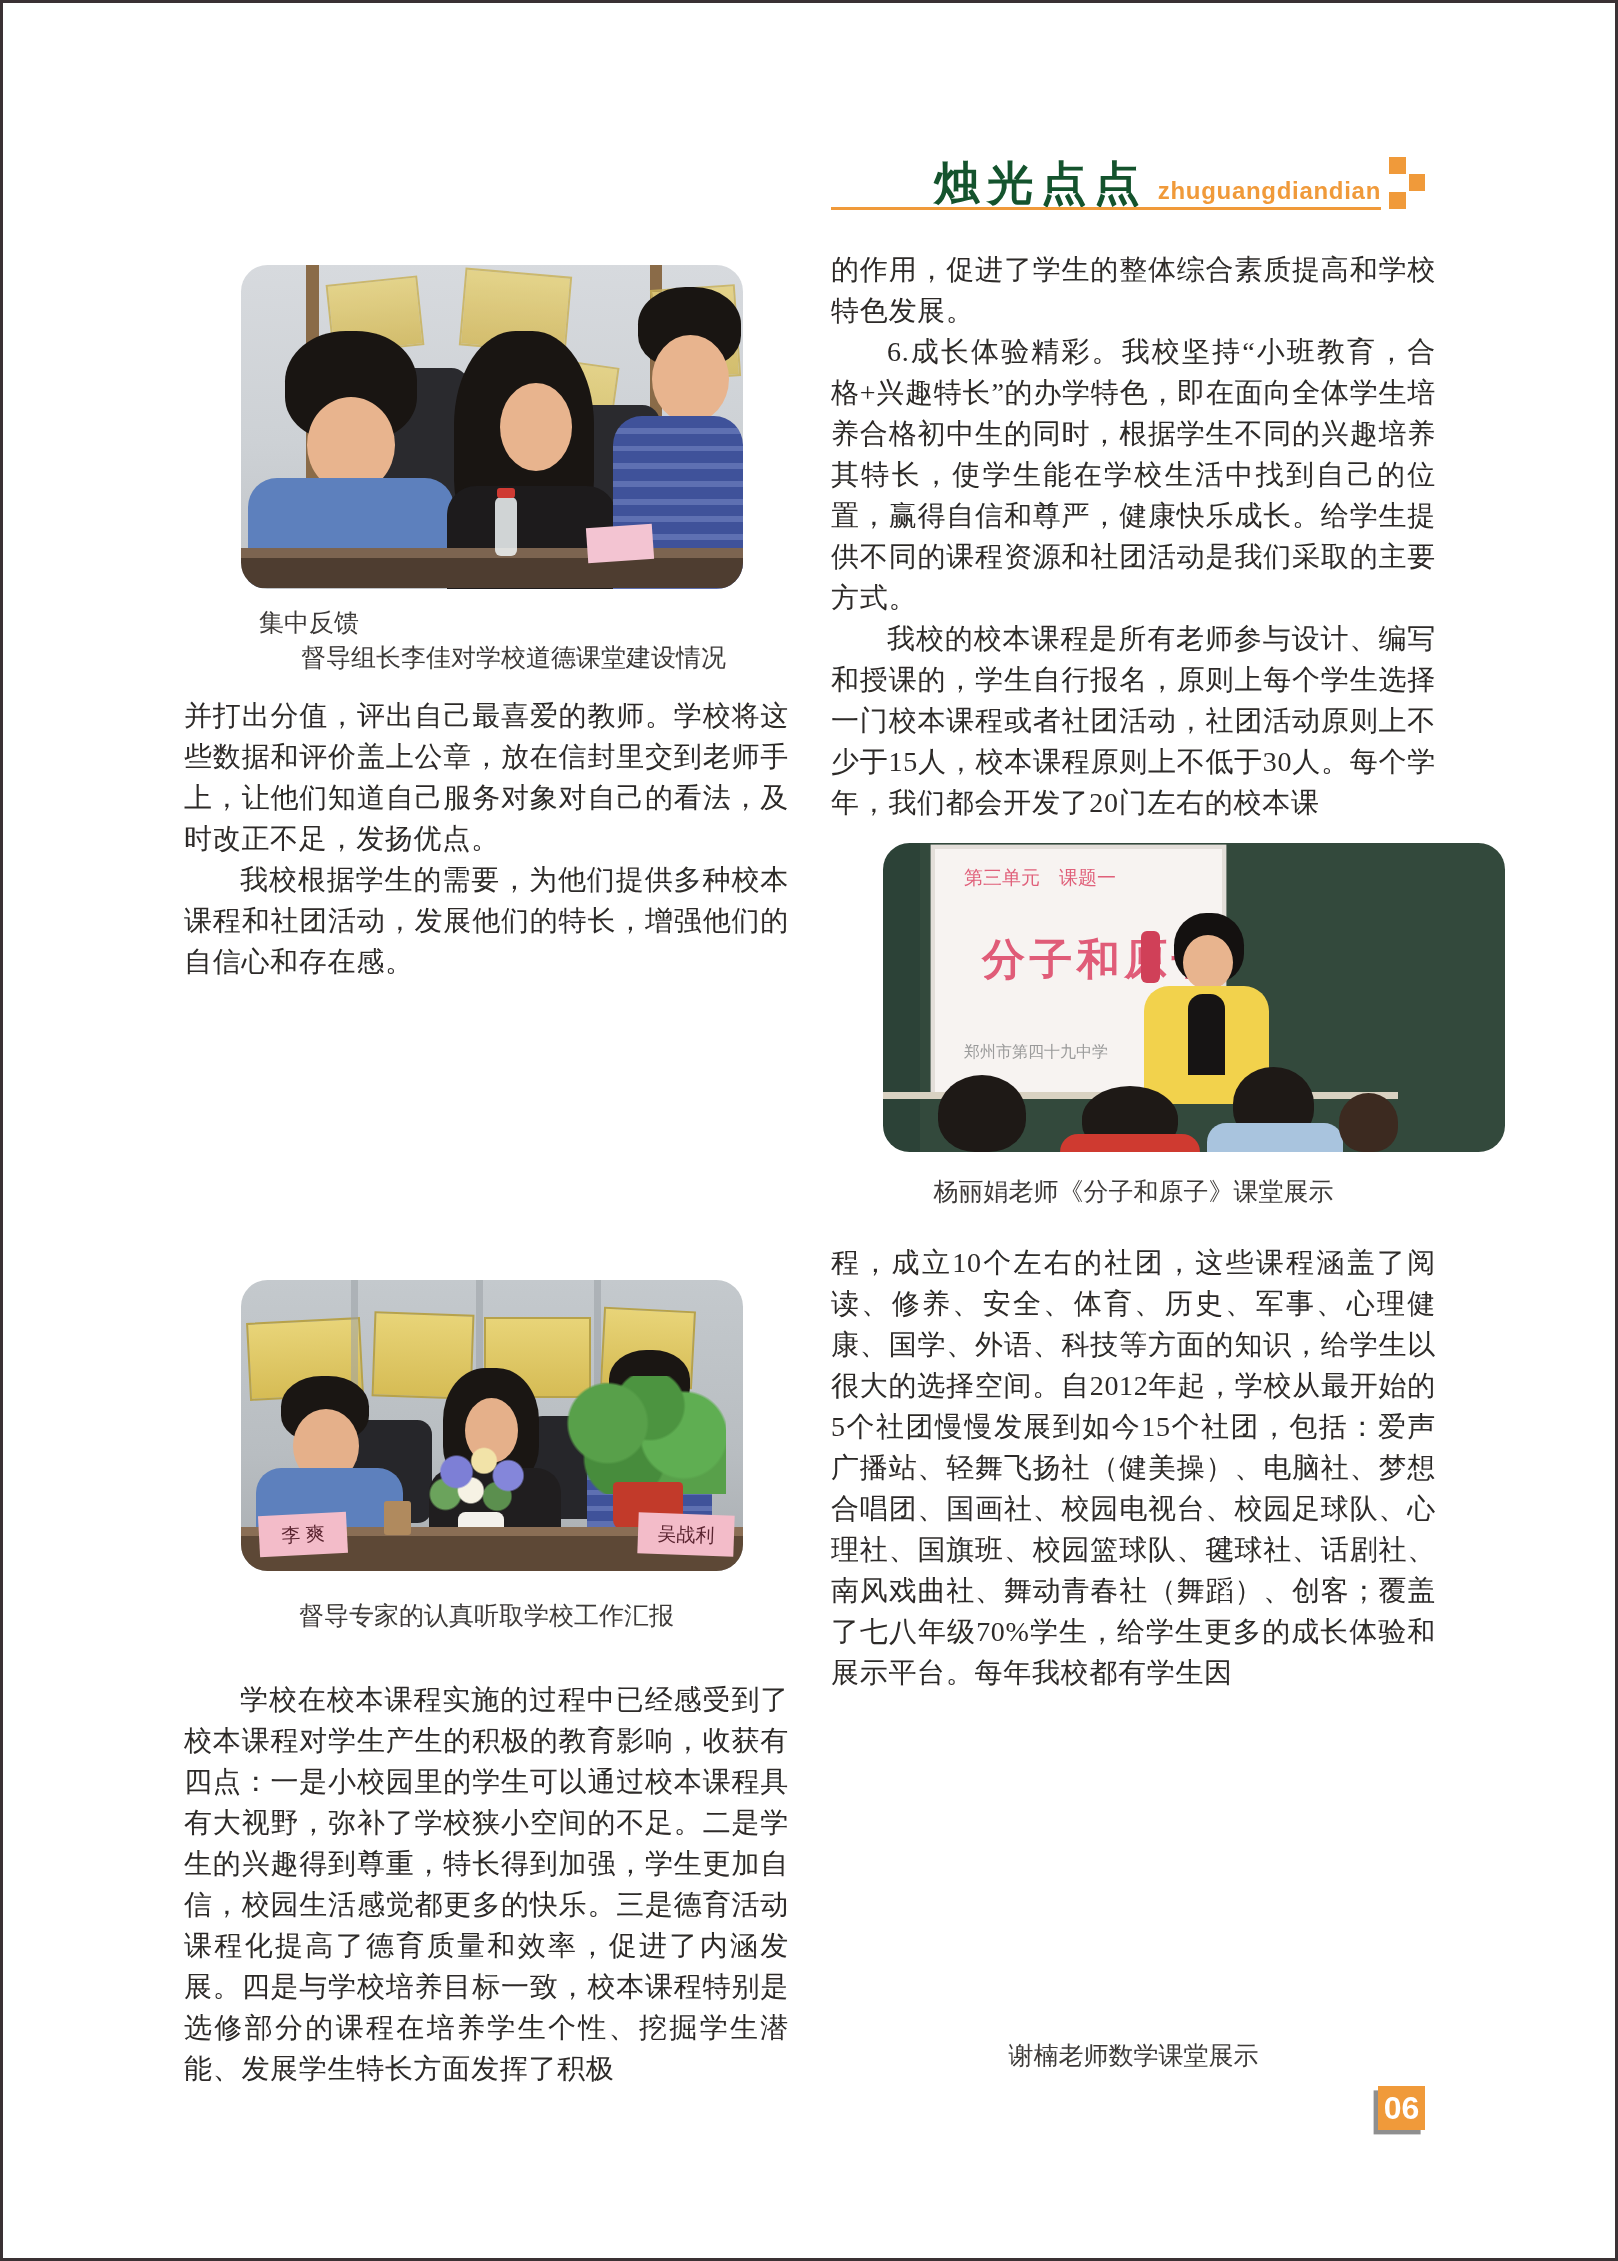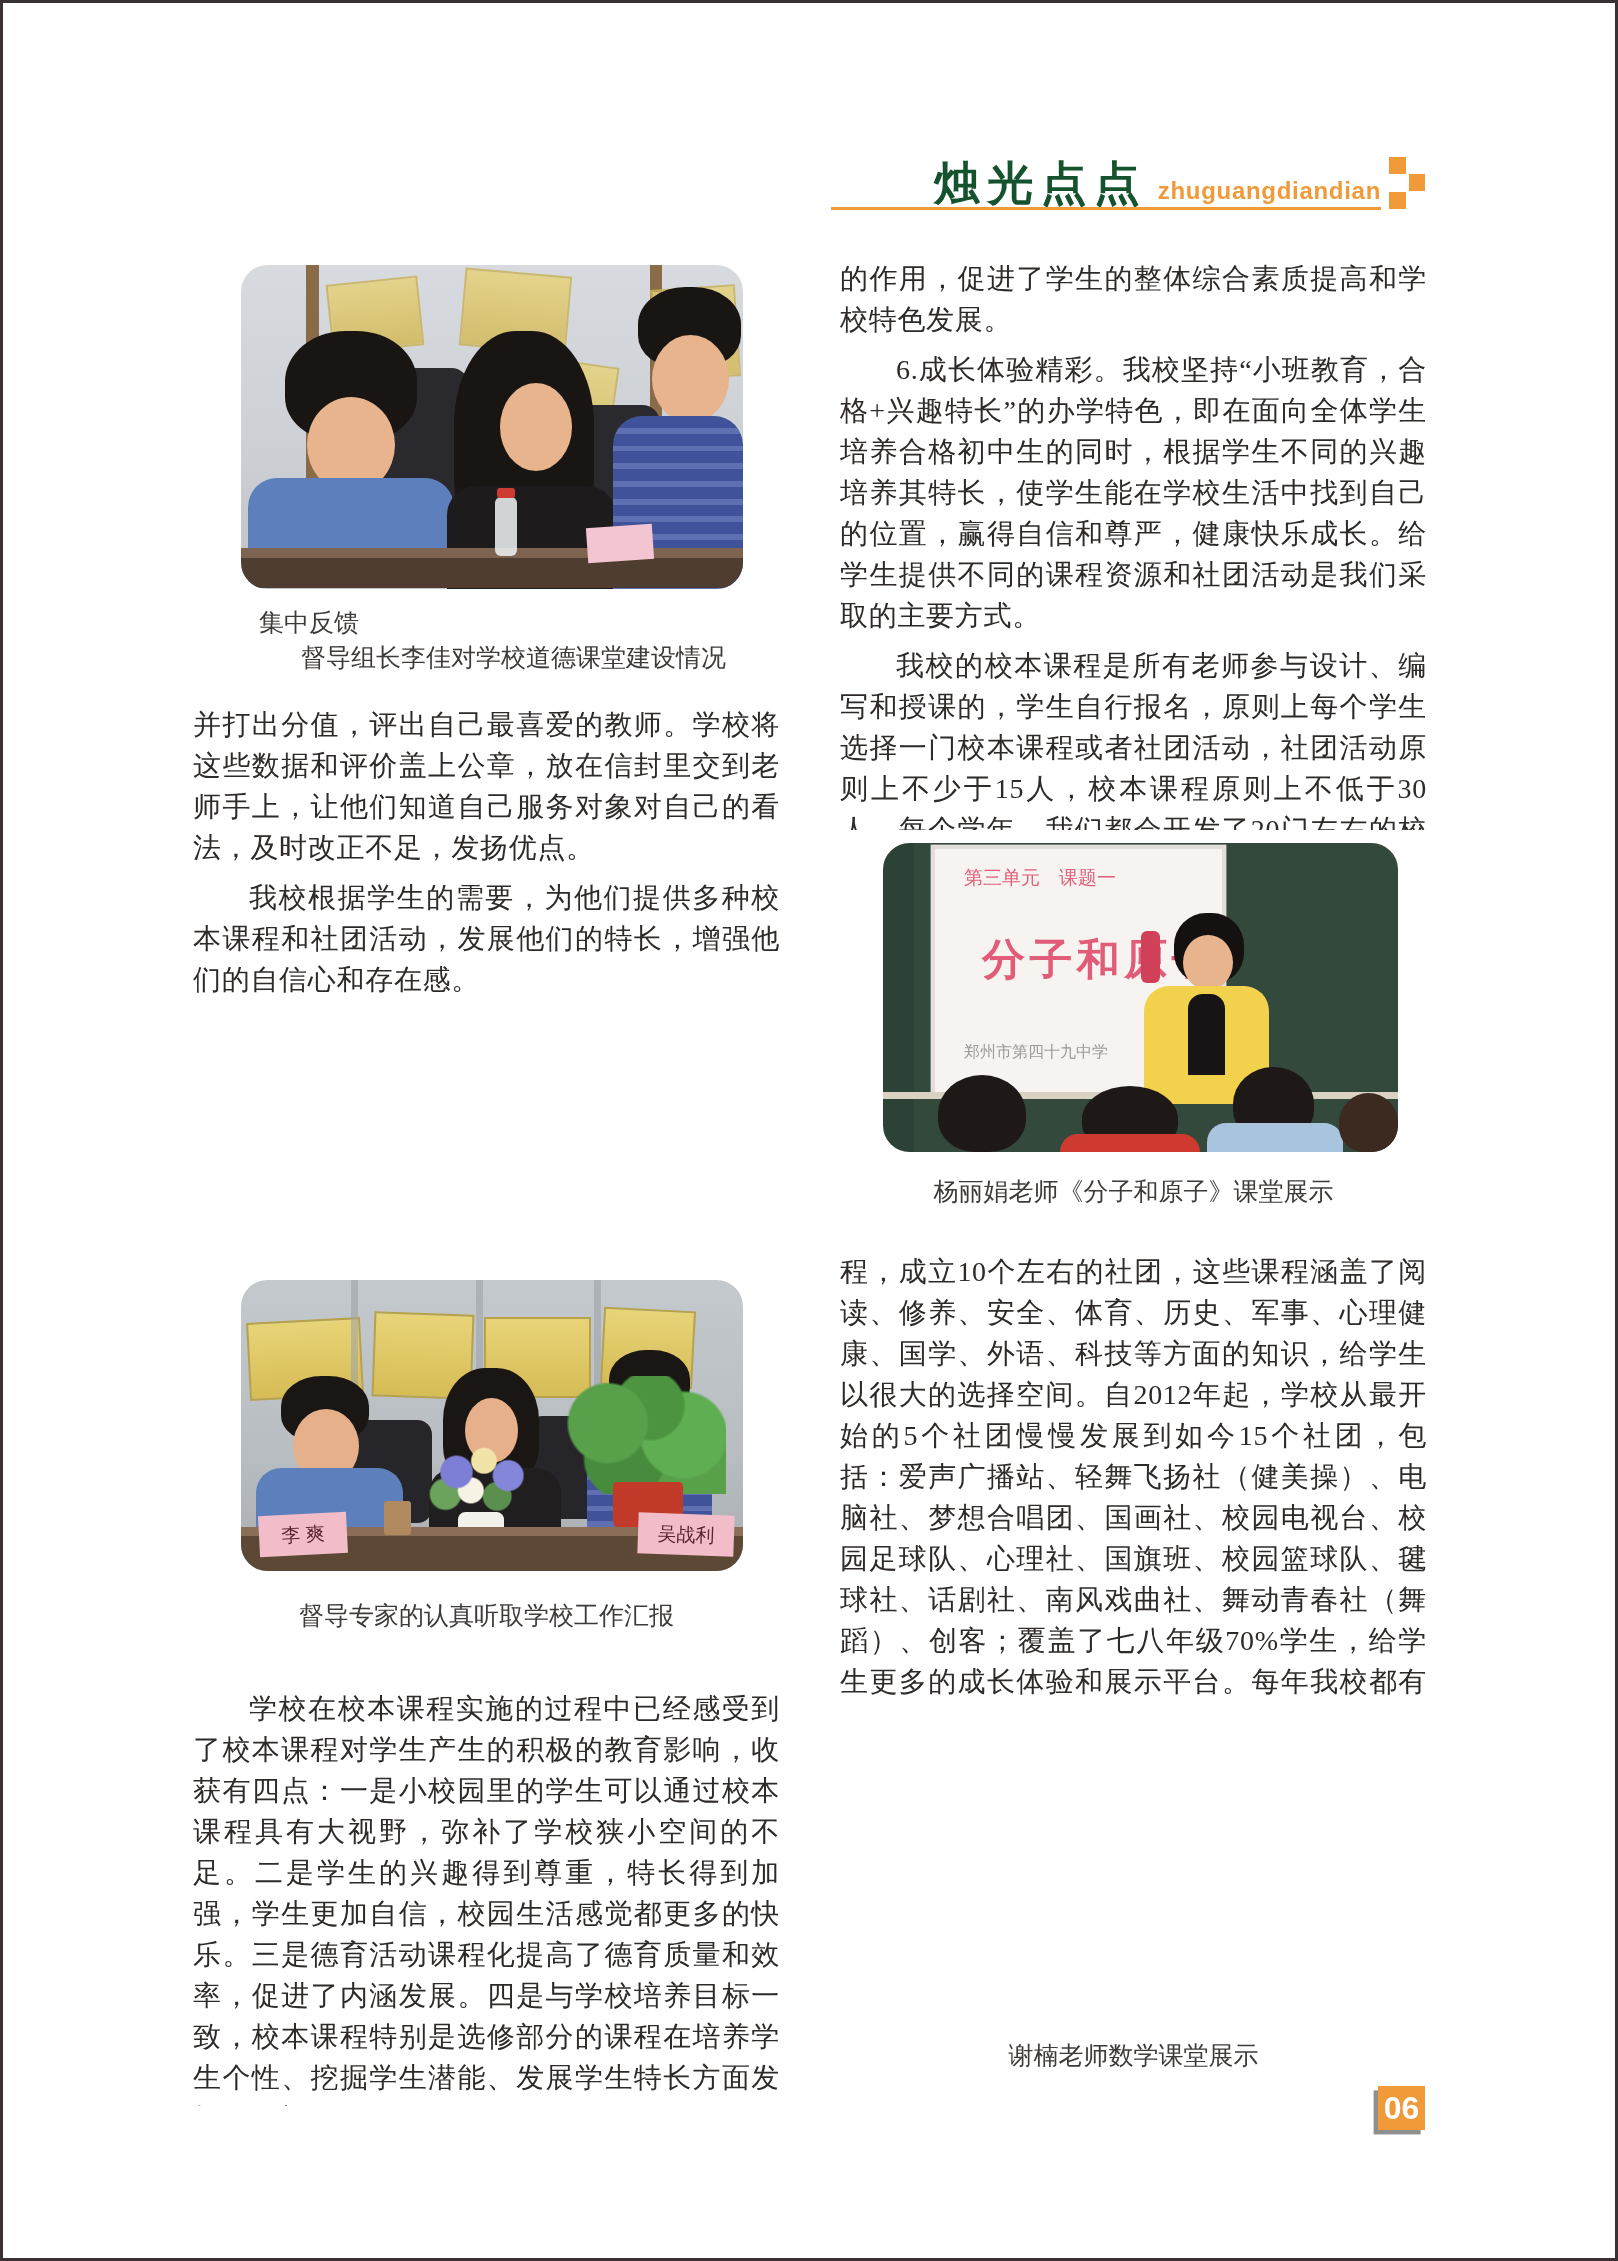--- a/index.html
+++ b/index.html
@@ -15,21 +15,21 @@
   .header-subtitle{color:#f09a3a;font-size:24px;font-weight:bold;line-height:1;padding-bottom:2.9px;letter-spacing:0.7px;}
   .header-underline{position:absolute;left:831px;top:207px;width:550px;height:2.9px;background:#f09a3a;}
   .sq{position:absolute;background:#f09a3a;}
   .sq1{left:1389px;top:157px;width:17px;height:17px;}
   .sq2{left:1409px;top:174px;width:16px;height:17px;}
   .sq3{left:1389px;top:192px;width:17px;height:17px;}
 
   
   .col-text{position:absolute;width:605px;color:#2d2a28;font-size:28px;line-height:41px;
             font-family:"Liberation Serif",serif;text-align:justify;letter-spacing:0.7px;}
-  .para{text-indent:2em;margin:9px;}
+  .para{text-indent:2em;margin:0;}
   .para.noindent{text-indent:0;}
   .caption{position:absolute;color:#3d3a38;font-size:25px;line-height:35px;
            font-family:"Liberation Sans",sans-serif;}
 
   
   .photo{position:absolute;border-radius:26.5px;overflow:hidden;}
   .photo *{position:absolute;}
 
   
   .s1{background:linear-gradient(180deg,#d7dade 0%,#cdd1d5 55%,#bfc3c7 100%);}
@@ -204,21 +204,21 @@
   <div class="col-text" style="left:184px;top:1679px;height:427px;overflow:hidden;">
     <p class="para">学校在校本课程实施的过程中已经感受到了校本课程对学生产生的积极的教育影响，收获有四点：一是小校园里的学生可以通过校本课程具有大视野，弥补了学校狭小空间的不足。二是学生的兴趣得到尊重，特长得到加强，学生更加自信，校园生活感觉都更多的快乐。三是德育活动课程化提高了德育质量和效率，促进了内涵发展。四是与学校培养目标一致，校本课程特别是选修部分的课程在培养学生个性、挖掘学生潜能、发展学生特长方面发挥了积极</p>
   </div>
 
   <div class="col-text" style="left:831px;top:249px;height:581px;overflow:hidden;">
     <p class="para noindent">的作用，促进了学生的整体综合素质提高和学校特色发展。</p>
     <p class="para">6.成长体验精彩。我校坚持“小班教育，合格+兴趣特长”的办学特色，即在面向全体学生培养合格初中生的同时，根据学生不同的兴趣培养其特长，使学生能在学校生活中找到自己的位置，赢得自信和尊严，健康快乐成长。给学生提供不同的课程资源和社团活动是我们采取的主要方式。</p>
     <p class="para">我校的校本课程是所有老师参与设计、编写和授课的，学生自行报名，原则上每个学生选择一门校本课程或者社团活动，社团活动原则上不少于15人，校本课程原则上不低于30人。每个学年，我们都会开发了20门左右的校本课</p>
   </div>
 
-  <div class="photo s3" style="left:883px;top:843px;width:515px;height:309px;">
+  <div class="photo s3" style="left:883px;top:843px;width:622px;height:309px;">
     <div class="screen" style="left:52px;top:5.9px;width:287px;height:243px;"></div>
     <div class="scr-small" style="left:81px;top:22px;">第三单元　课题一</div>
     <div class="scr-title" style="left:99px;top:88px;">分子和原子</div>
     <div class="scr-sub" style="left:81px;top:199px;text-align:right;">郑州市第四十九中学</div>
     <div class="tray" style="left:0px;top:249px;width:515px;height:7.4px;"></div>
 
     <div class="hair" style="left:291px;top:70px;width:70px;height:70px;"></div>
     <div class="face" style="left:300px;top:92px;width:50px;height:55px;"></div>
     <div class="cardigan" style="left:261px;top:143px;width:125px;height:118px;"></div>
     <div class="inner" style="left:305px;top:151px;width:37px;height:81px;"></div>

